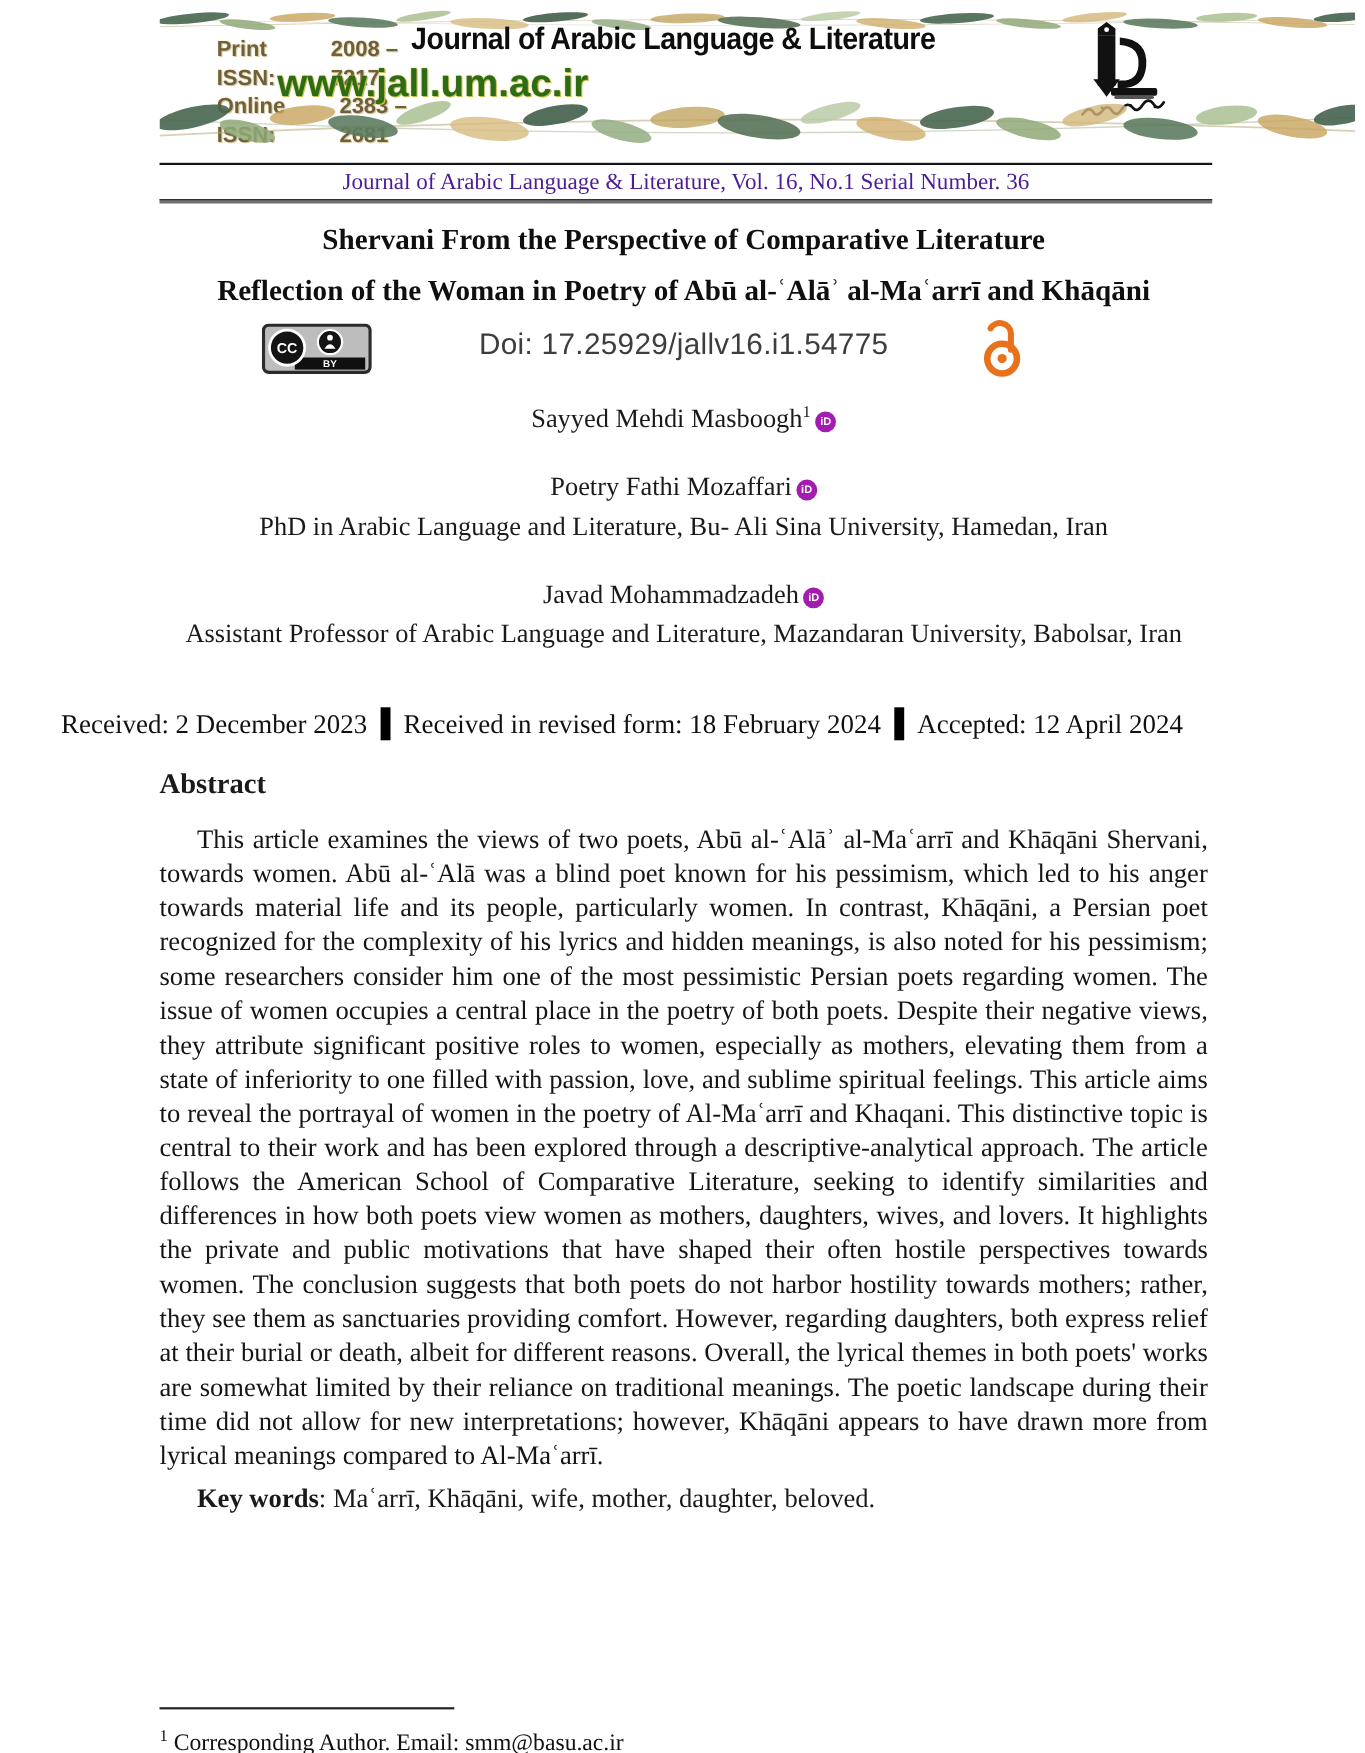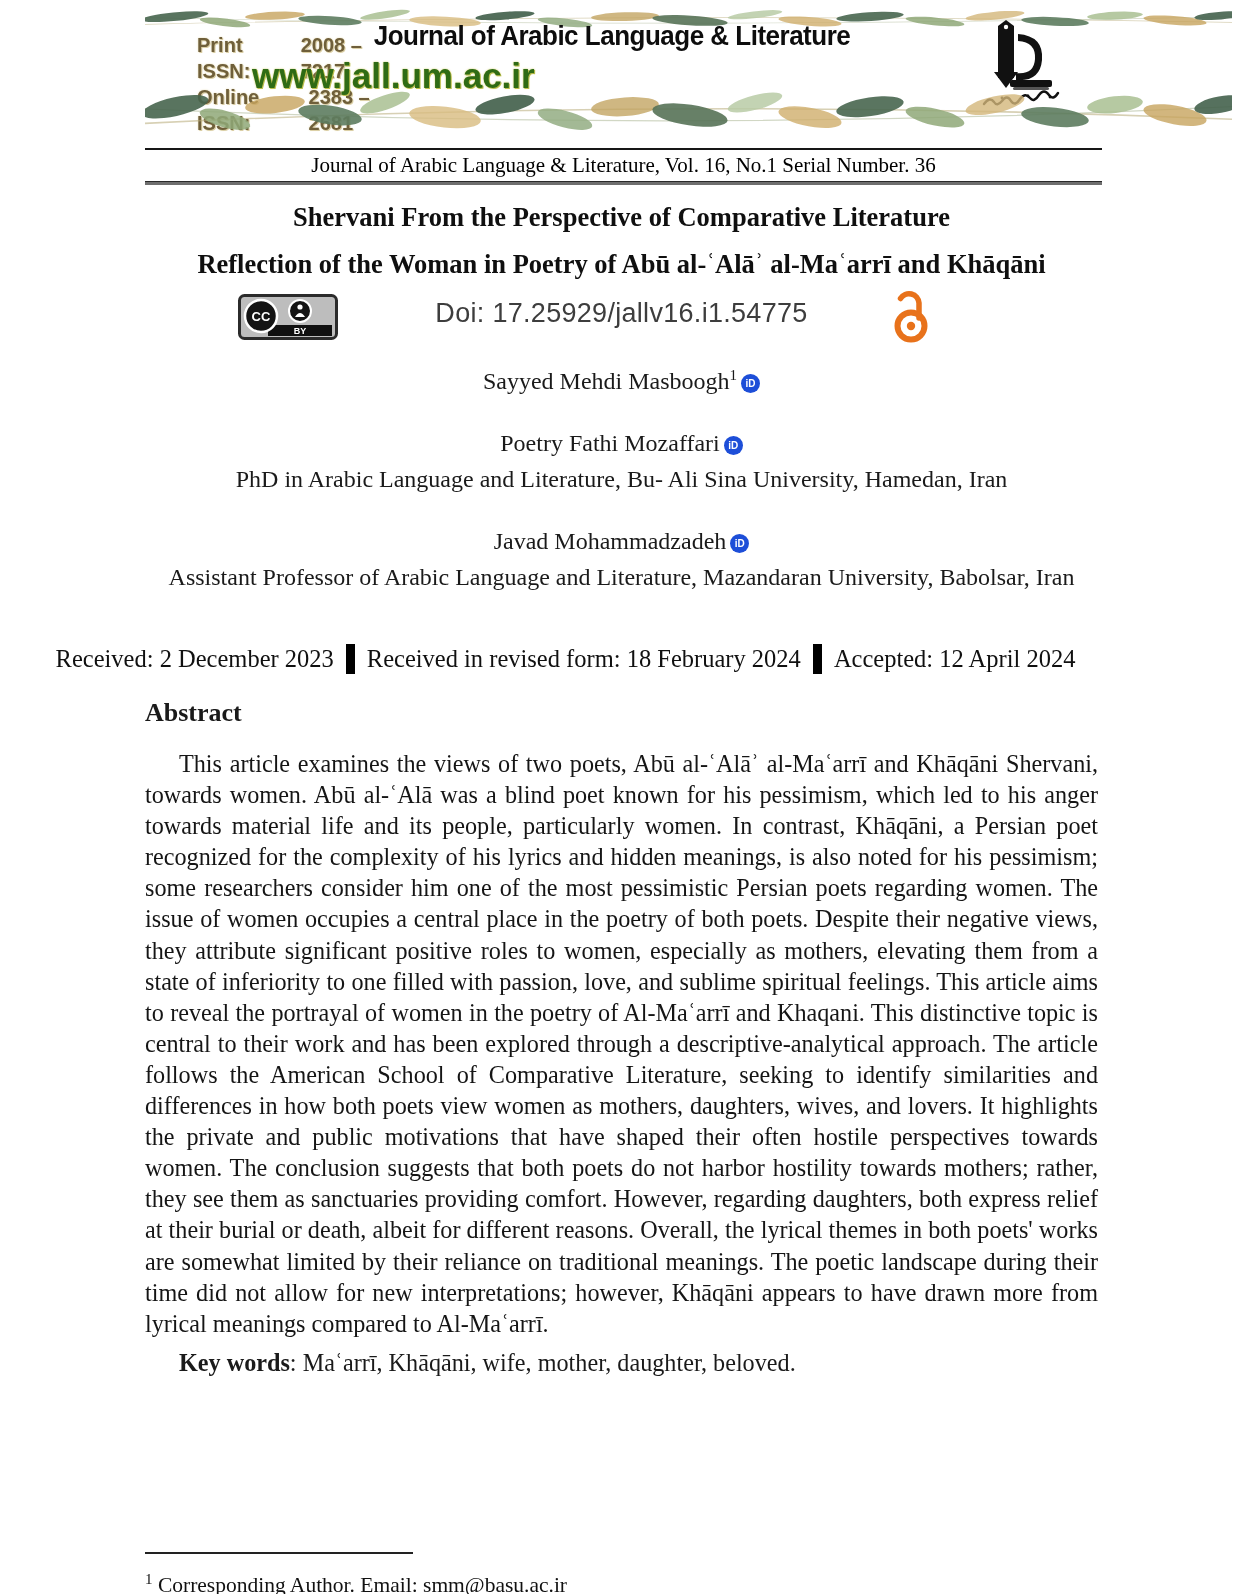--- a/index.html
+++ b/index.html
@@ -20,40 +20,40 @@
   .jname{position:absolute;left:107px;top:12px;width:720px;text-align:center;
          font-family:"Liberation Sans",sans-serif;font-weight:bold;font-size:26px;
          letter-spacing:-0.5px;color:#0d0d0d;transform:scaleY(1.08);}
   .jurl{position:absolute;left:107px;top:48px;width:720px;text-align:left;
         font-family:"Liberation Sans",sans-serif;font-weight:bold;font-size:35px;color:#2f6b15;
         text-shadow:0 0 2px #cdc757,1px 1px 0 #b9bd4a;}
   .logo{position:absolute;left:835px;top:12px;width:82px;height:96px;}
 
   
   .rule1{left:145px;top:148px;width:957px;height:0;border-top:2px solid #161616;}
-  .jline{left:145px;top:151px;width:957px;text-align:center;font-size:21px;line-height:28px;color:#000000;}
+  .jline{left:145px;top:151px;width:957px;text-align:center;font-size:21px;line-height:28px;color:#4c1d95;}
   .rule2{left:145px;top:181px;width:957px;height:3px;background:#6f6f6f;border-top:1px solid #2a2a2a;}
 
   
   .title{left:145px;top:194px;width:953px;text-align:center;font-weight:bold;font-size:26.5px;line-height:47px;color:#0f0f0f;}
 
   
   .license{left:145px;top:288px;width:953px;height:60px;}
   .ccbadge{position:absolute;left:93px;top:6px;}
   .doi{position:absolute;left:0;right:0;top:10px;text-align:center;
        font-family:"Liberation Sans",sans-serif;font-size:27px;color:#3d3d3d;letter-spacing:.3px;}
   .oalock{position:absolute;left:745px;top:0;}
 
   
   .authors{left:145px;top:360px;width:953px;text-align:center;font-size:24px;}
   .author{margin-bottom:32px;}
   .aname{line-height:30px;margin-bottom:6px;}
   .aaff{line-height:30px;}
   sup{font-size:15px;}
-  .orcid{display:inline-block;width:19px;height:19px;border-radius:50%;background:#1d4ed8;
+  .orcid{display:inline-block;width:19px;height:19px;border-radius:50%;background:#a21caf;
          color:#fff;font-family:"Liberation Sans",sans-serif;font-weight:bold;font-size:10px;
          line-height:19px;text-align:center;vertical-align:2px;margin-left:4px;}
 
   
   .dates{left:0;top:642px;width:1131px;text-align:center;font-size:24.5px;line-height:34px;color:#101010;}
   .datebar{display:inline-block;width:9px;height:30px;background:#000;vertical-align:-7px;margin:0 12px;}
 
   
   .abstract{left:145px;top:698px;width:953px;}
   .abshead{font-weight:bold;font-size:26px;line-height:30px;}

